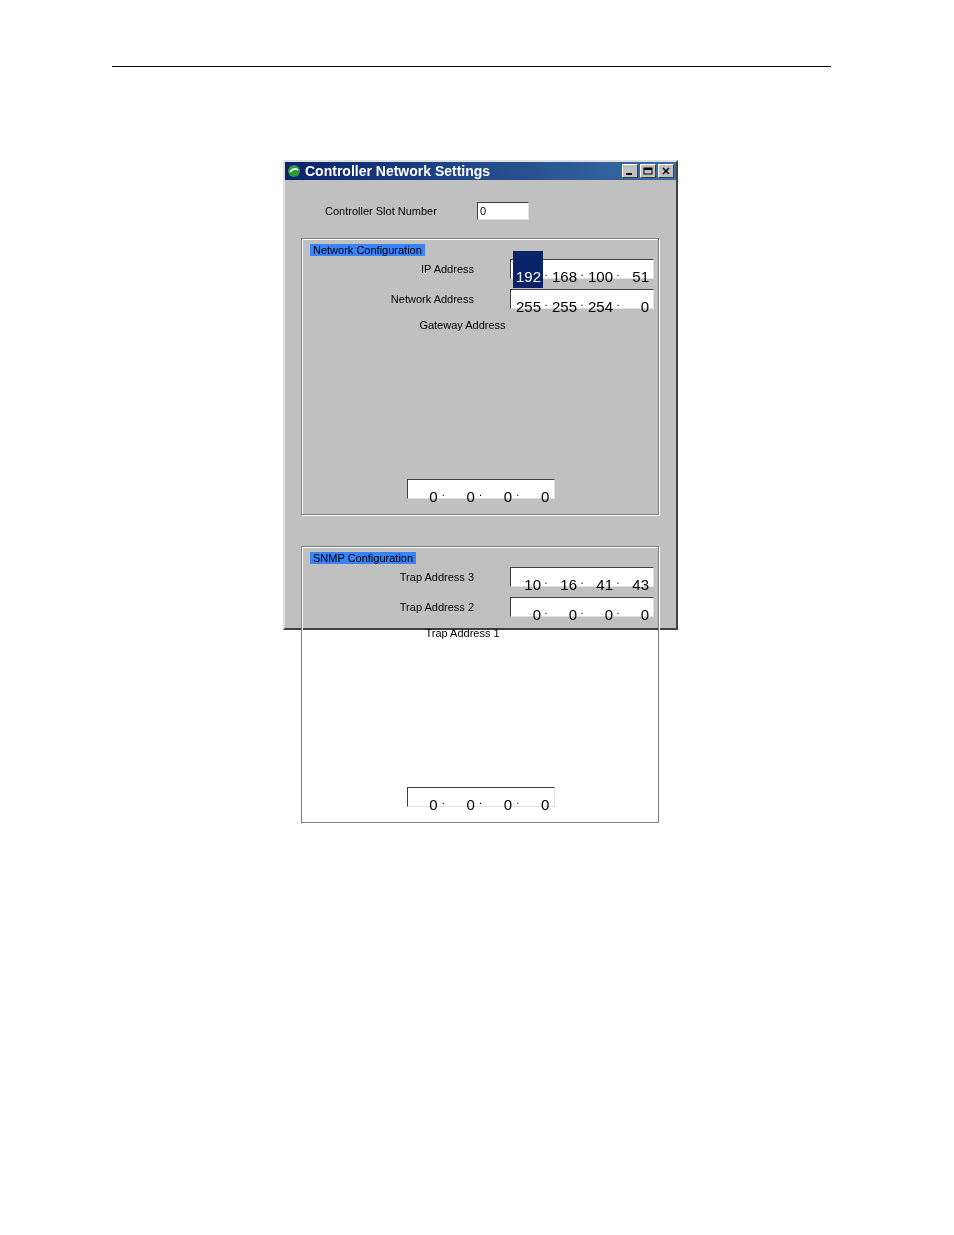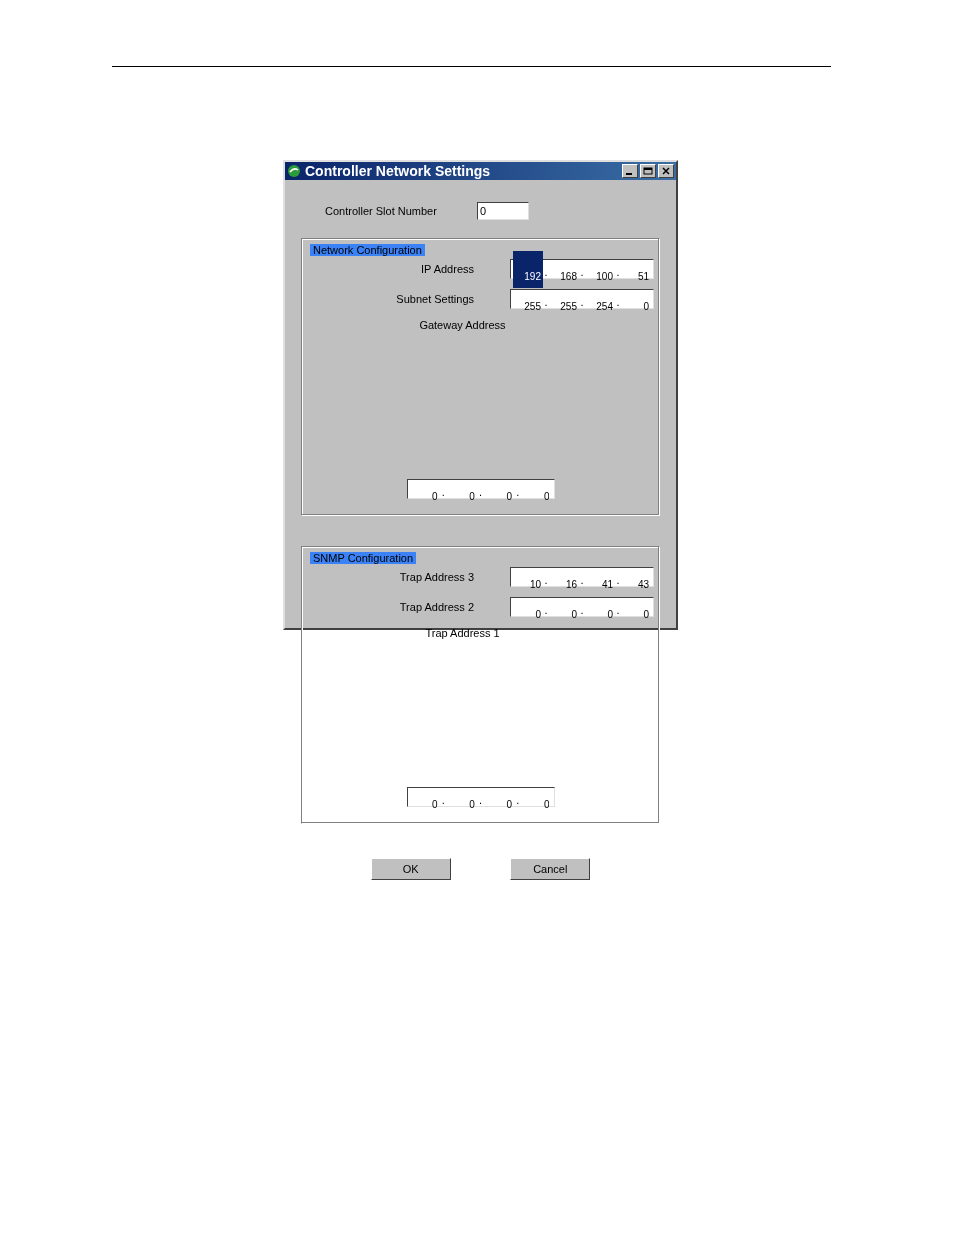--- a/index.html
+++ b/index.html
@@ -152,21 +152,21 @@
     align-items: center;
     justify-content: space-between;
     padding: 0 2px;
   }
   .ip-octet {
     border: none;
     width: 28px;
     height: 22px;
     text-align: right;
     font-family: inherit;
-    font-size: 10px;
+    font-size: 15px;
     padding: 15px 2px 0 0;
     background: transparent;
     outline: none;
   }
   .ip-octet::selection { background:#0a246a; color:#fff; }
   .ip-octet.selected {
     background: #0a246a;
     color: #fff;
     padding-right: 2px;
   }
@@ -251,21 +251,21 @@
           <span class="ip-dot">.</span>
           <input class="ip-octet" type="text" value="168" style="">
           <span class="ip-dot">.</span>
           <input class="ip-octet" type="text" value="100" style="">
           <span class="ip-dot">.</span>
           <input class="ip-octet" type="text" value="51" style="">
         </div>
       </div>
 
       <div class="form-row">
-        <span class="lbl">Subnet Settings</span>
+        <span class="lbl">Network Address</span>
         <div class="ip-control">
           <input class="ip-octet" type="text" value="255" style="">
           <span class="ip-dot">.</span>
           <input class="ip-octet" type="text" value="255" style="">
           <span class="ip-dot">.</span>
           <input class="ip-octet" type="text" value="254" style="">
           <span class="ip-dot">.</span>
           <input class="ip-octet" type="text" value="0" style="">
         </div>
       </div>
@@ -320,19 +320,15 @@
           <span class="ip-dot">.</span>
           <input class="ip-octet" type="text" value="0" style="">
           <span class="ip-dot">.</span>
           <input class="ip-octet" type="text" value="0" style="">
           <span class="ip-dot">.</span>
           <input class="ip-octet" type="text" value="0" style="">
         </div>
       </div>
     </div>
 
-    <div class="button-bar">
-      <button class="push-btn" type="button">OK</button>
-      <button class="push-btn" type="button">Cancel</button>
-    </div>
 
   </div>
 </div>
 
 </body></html>

